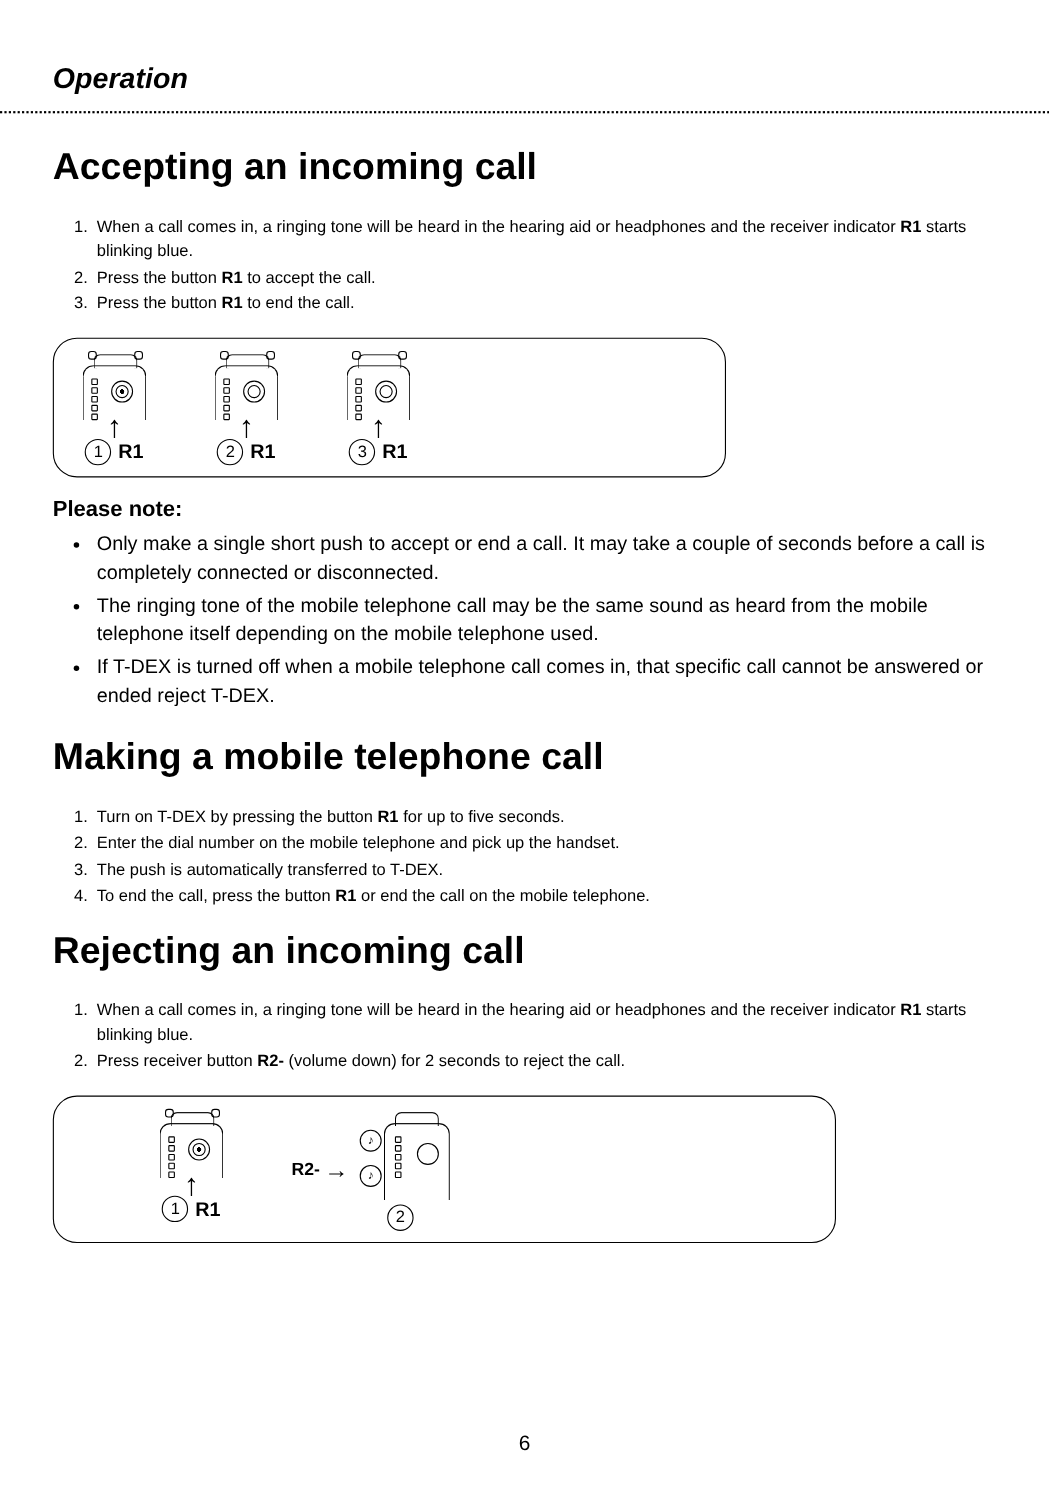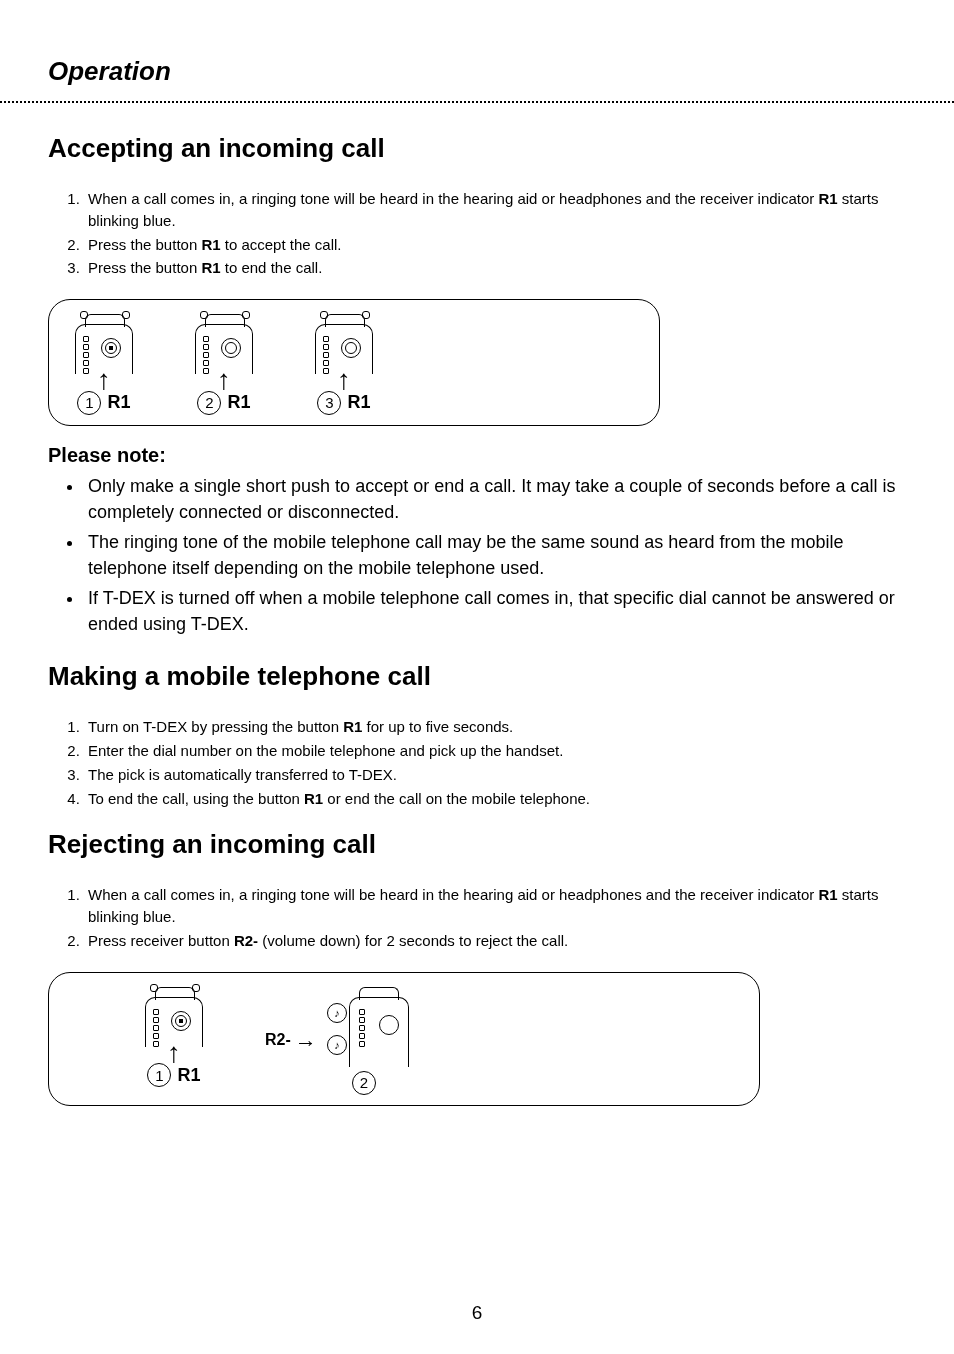--- a/index.html
+++ b/index.html
@@ -19,21 +19,21 @@
     font-size: 26px;
     margin: 16px 0 14px 0;
   }
   .dotted-rule {
     border: none;
     border-top: 2px dotted #000;
     margin: 0 -48px 30px -48px;
   }
   h2.section {
     font-weight: 700;
-    font-size: 26px;
+    font-size: 34px;
     margin: 0 0 24px 0;
   }
   ol {
     margin: 0 0 20px 0;
     padding-left: 36px;
     font-size: 15px;
     line-height: 1.45;
   }
   ol li {
     padding-left: 4px;
@@ -299,36 +299,36 @@
       <div class="step-num">3</div>
       <div class="step-label">R1</div>
     </div>
   </div>
 </div>
 
 <div class="note-title">Please note:</div>
 <ul>
   <li>Only make a single short push to accept or end a call. It may take a couple of seconds before a call is completely connected or disconnected.</li>
   <li>The ringing tone of the mobile telephone call may be the same sound as heard from the mobile telephone itself depending on the mobile telephone used.</li>
-  <li>If T-DEX is turned off when a mobile telephone call comes in, that specific dial cannot be answered or ended using T-DEX.</li>
+  <li>If T-DEX is turned off when a mobile telephone call comes in, that specific call cannot be answered or ended reject T-DEX.</li>
 </ul>
 
 <h2 class="section">Making a mobile telephone call</h2>
 <ol>
   <li>
     <span>Turn on T-DEX by pressing the button </span><span class="bold">R1</span><span> for up to five seconds.</span>
   </li>
   <li>
     <span>Enter the dial number on the mobile telephone and pick up the handset.</span>
   </li>
   <li>
-    <span>The pick is automatically transferred to T-DEX.</span>
-  </li>
-  <li>
-    <span>To end the call, using the button </span><span class="bold">R1</span><span> or end the call on the mobile telephone.</span>
+    <span>The push is automatically transferred to T-DEX.</span>
+  </li>
+  <li>
+    <span>To end the call, press the button </span><span class="bold">R1</span><span> or end the call on the mobile telephone.</span>
   </li>
 </ol>
 
 <h2 class="section" style="margin-top:14px">Rejecting an incoming call</h2>
 <ol>
   <li>
     <span>When a call comes in, a ringing tone will be heard in the hearing aid or headphones and the receiver indicator </span><span class="bold">R1</span><span> starts blinking blue.</span>
   </li>
   <li>
     <span>Press receiver button </span><span class="bold">R2-</span><span> (volume down) for 2 seconds to reject the call.</span>

